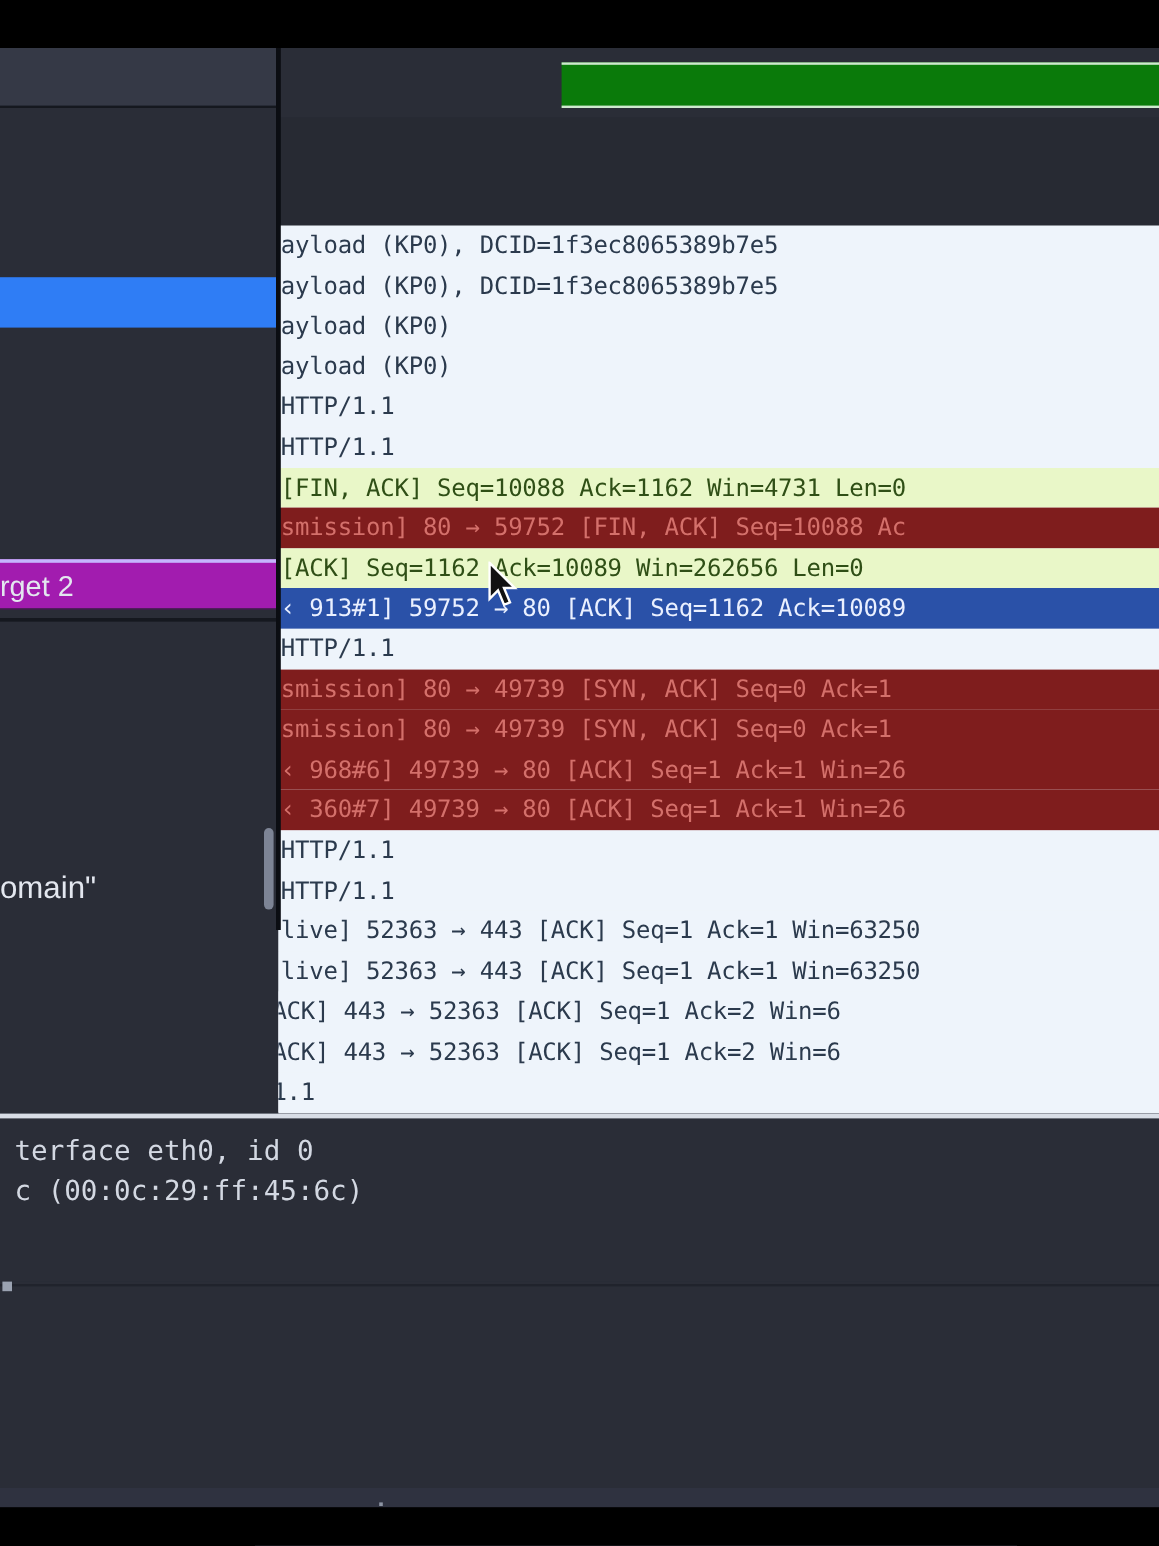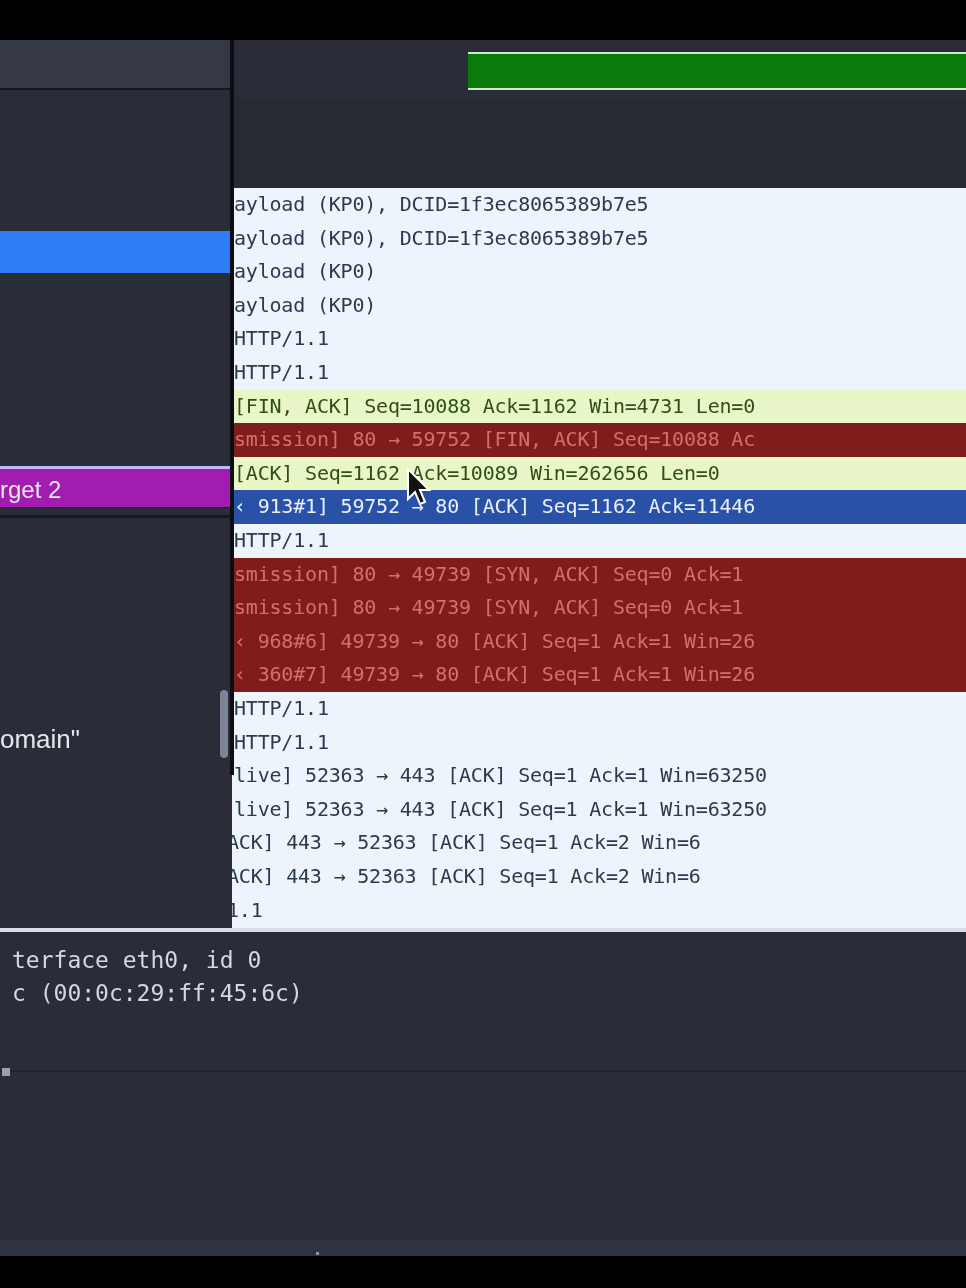--- a/index.html
+++ b/index.html
@@ -174,21 +174,21 @@
     <div class="packet-list" id="packet-list">
         <div class="prow light">ayload (KP0), DCID=1f3ec8065389b7e5</div>
         <div class="prow light">ayload (KP0), DCID=1f3ec8065389b7e5</div>
         <div class="prow light">ayload (KP0)</div>
         <div class="prow light">ayload (KP0)</div>
         <div class="prow light">HTTP/1.1</div>
         <div class="prow light">HTTP/1.1</div>
         <div class="prow green">[FIN, ACK] Seq=10088 Ack=1162 Win=4731 Len=0</div>
         <div class="prow dark">smission] 80 → 59752 [FIN, ACK] Seq=10088 Ac</div>
         <div class="prow green">[ACK] Seq=1162 Ack=10089 Win=262656 Len=0</div>
-        <div class="prow sel">‹ 913#1] 59752 → 80 [ACK] Seq=1162 Ack=11446</div>
+        <div class="prow sel">‹ 913#1] 59752 → 80 [ACK] Seq=1162 Ack=10089</div>
         <div class="prow light">HTTP/1.1</div>
         <div class="prow dark">smission] 80 → 49739 [SYN, ACK] Seq=0 Ack=1 </div>
         <div class="prow dark">smission] 80 → 49739 [SYN, ACK] Seq=0 Ack=1 </div>
         <div class="prow dark">‹ 968#6] 49739 → 80 [ACK] Seq=1 Ack=1 Win=26</div>
         <div class="prow dark">‹ 360#7] 49739 → 80 [ACK] Seq=1 Ack=1 Win=26</div>
         <div class="prow light">HTTP/1.1</div>
         <div class="prow light">HTTP/1.1</div>
         <div class="prow light">live] 52363 → 443 [ACK] Seq=1 Ack=1 Win=63250</div>
         <div class="prow light">live] 52363 → 443 [ACK] Seq=1 Ack=1 Win=63250</div>
         <div class="prow light" style="position: absolute; left: -232px; width: 966px; top: 638.4px; padding-left: 2px;">60 [TCP Keep-Alive ACK] 443 → 52363 [ACK] Seq=1 Ack=2 Win=6</div>

